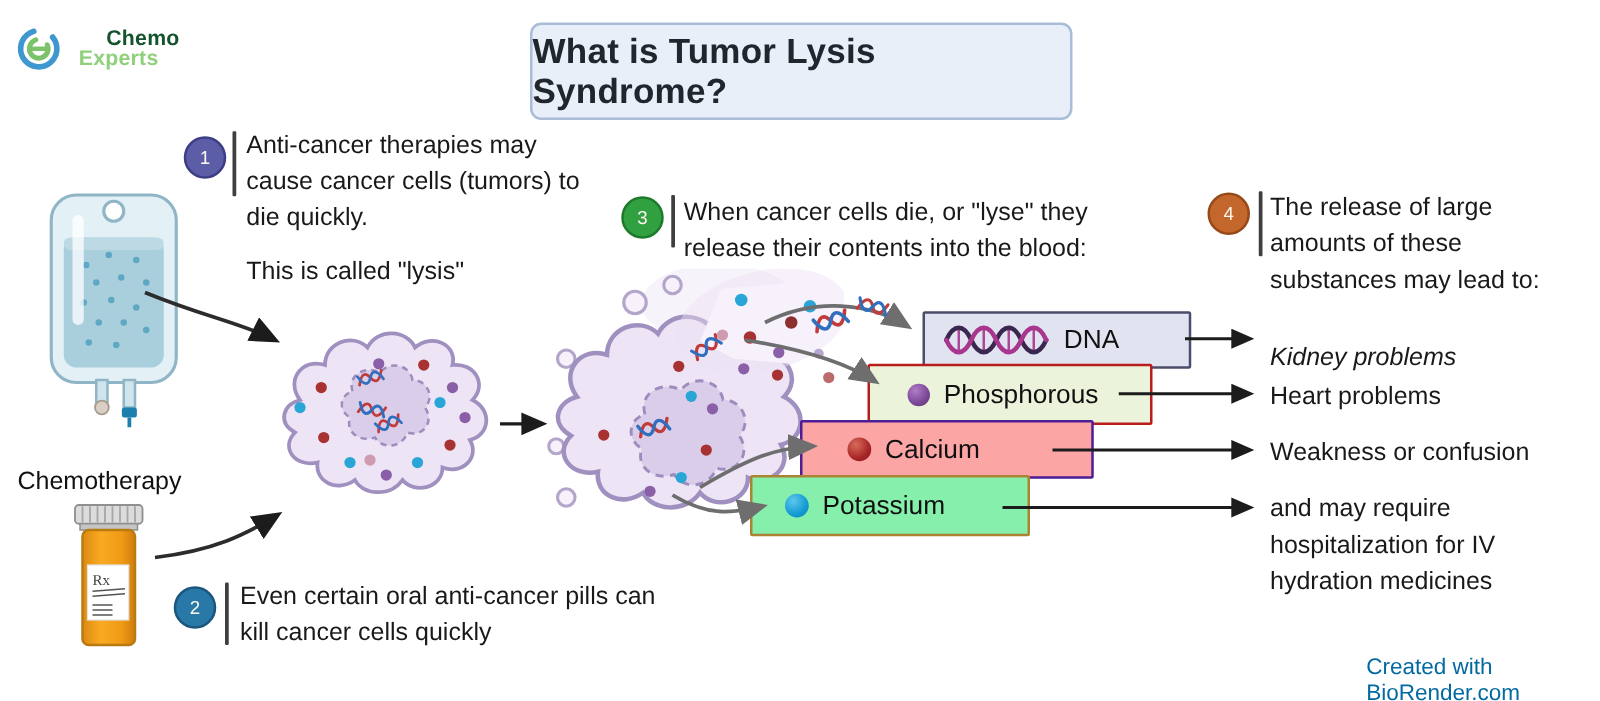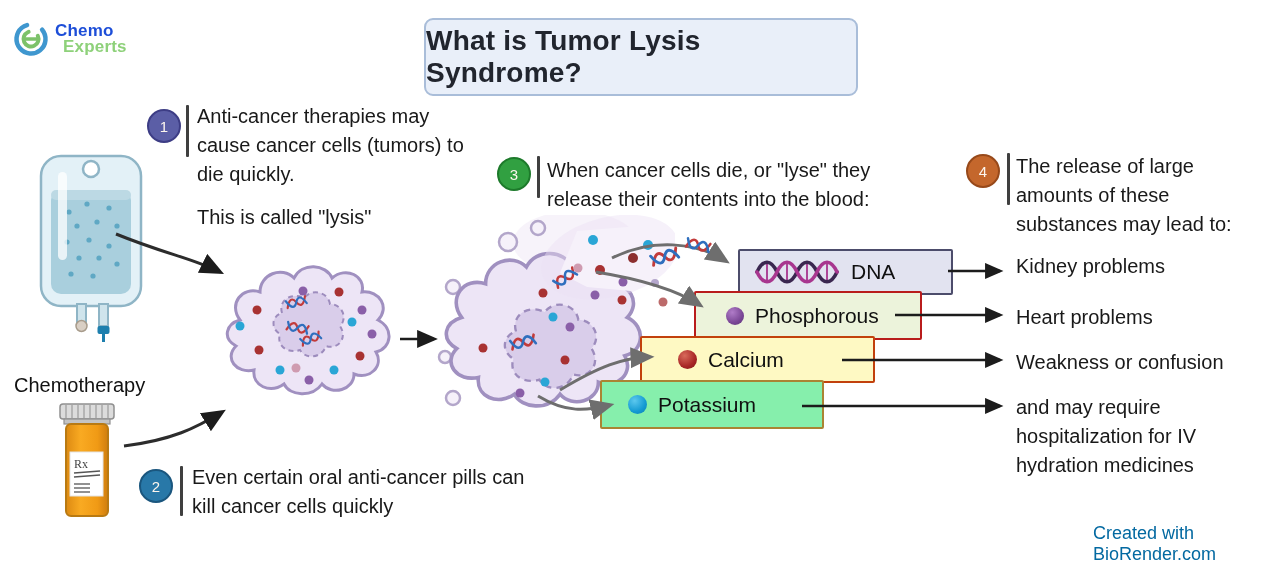--- a/index.html
+++ b/index.html
@@ -5,21 +5,21 @@
   html,body{margin:0;padding:0;background:#fff;}
   #canvas{
     position:relative;width:1280px;height:561px;background:#ffffff;
     font-family:"Liberation Sans",sans-serif;color:#1a1a1a;overflow:hidden;
   }
   .abs{position:absolute;}
 
   
   .logo{left:12px;top:20px;display:flex;align-items:flex-start;gap:5px;}
   .logo-text{line-height:16px;font-weight:bold;font-size:17px;letter-spacing:.2px;margin-top:3px;}
-  .logo-line1{color:#1d4ed8;}
+  .logo-line1{color:#14532d;margin-left:30px;}
   .logo-line2{color:#8ed17a;margin-left:8px;}
 
   
   .title-box{left:424px;top:18px;width:430px;height:74px;background:#e9eff9;
     border:2px solid #a9bdd9;border-radius:9px;display:flex;align-items:center;justify-content:center;}
   .title-box span{font-size:28px;font-weight:bold;color:#21252e;letter-spacing:.2px;}
 
   
   .stepnum{width:30px;height:30px;border-radius:50%;display:flex;align-items:center;justify-content:center;
     color:#fdf6ee;font-size:15px;}
@@ -38,31 +38,31 @@
   .t2{left:192px;top:463px;width:340px;}
   .t3{left:547px;top:156px;width:352px;}
   .t4{left:1016px;top:152px;width:240px;}
 
   .chemo-label{left:14px;top:374px;font-size:20px;color:#111;}
 
   
   .subbox{display:flex;align-items:center;border-radius:2px;}
   .box-dna{left:738px;top:249px;width:197px;height:42px;background:#e2e3f0;border:2px solid #4c4c6b;padding-left:14px;gap:9px;}
   .box-phos{left:694px;top:291px;width:194px;height:45px;background:#ecf3db;border:2px solid #b91c1c;padding-left:30px;gap:11px;}
-  .box-cal{left:640px;top:336px;width:195px;height:43px;background:#fef9c3;border:2px solid #c2410c;padding-left:36px;gap:11px;}
+  .box-cal{left:640px;top:336px;width:195px;height:43px;background:#fca5a5;border:2px solid #4c1d95;padding-left:36px;gap:11px;}
   .box-pot{left:600px;top:380px;width:194px;height:45px;background:#86efac;border:2px solid #aa8433;padding-left:26px;gap:11px;}
   .subbox .lbl{font-size:21px;color:#101010;}
   .dot{border-radius:50%;}
   .dot-phos{width:18px;height:18px;background:radial-gradient(circle at 35% 30%,#b07cc8,#7a4796 60%,#5e3378);}
   .dot-cal{width:19px;height:19px;background:radial-gradient(circle at 35% 30%,#d86a5a,#a82626 60%,#7e1818);}
   .dot-pot{width:19px;height:19px;background:radial-gradient(circle at 35% 30%,#5cc8ee,#149ad2 60%,#0c7fb2);}
 
   
   .outcome{left:1016px;font-size:20px;line-height:29px;color:#191919;}
-  .o1{top:252px;} .o2{top:303px;} .o3{top:348px;text-align:right;} .o4{top:393px;width:214px;}
+  .o1{top:272px;font-style:italic;} .o2{top:303px;} .o3{top:348px;text-align:right;} .o4{top:393px;width:214px;}
 
   .credit{left:1093px;top:523px;font-size:18px;color:#0369a1;}
 
   svg{display:block;}
 </style>
 </head>
 <body>
 
 <div id="canvas">
 

